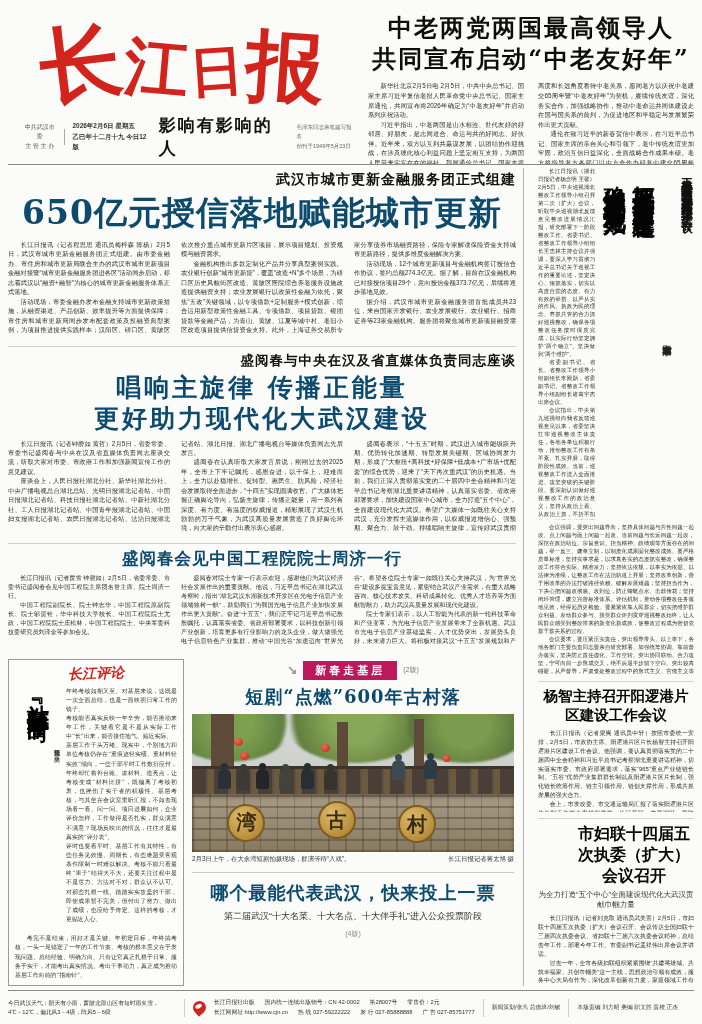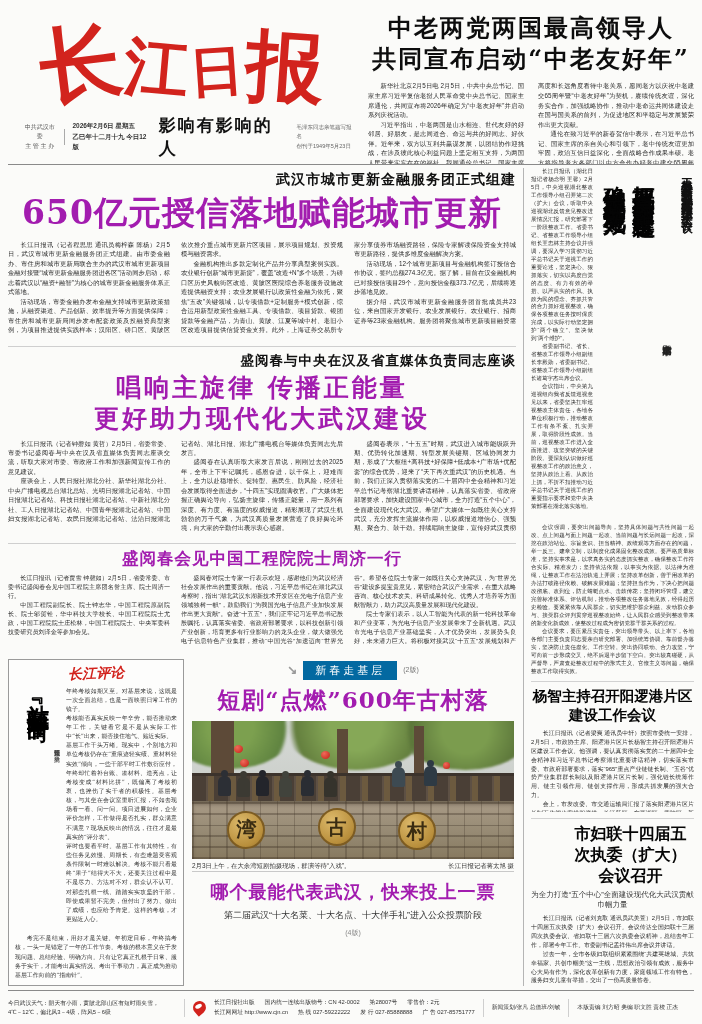--- a/index.html
+++ b/index.html
@@ -27,25 +27,25 @@
 .top-story { flex:1; padding:6px 0 0 12px; display:flex; flex-direction:column; }
 .top-headline { font-family:"DejaVu Serif",serif; font-weight:bold; font-size:24px; line-height:1.3;
   text-align:center; letter-spacing:2px; color:#0d0d0d; }
 .top-body { margin-top:7px; column-count:2; column-gap:14px; font-size:6.3px; line-height:1.52;
   text-align:justify; flex:1; overflow:hidden; color:#2b2b2b; }
 .top-body p, .cols p, .plain p { text-indent:2em; }
 
 
 .main { flex:1; display:flex; overflow:hidden; padding-top:3px; }
 .left-main { width:508px; display:flex; flex-direction:column; }
-.right-rail { flex:1; border-left:1px solid #b5b5b5; margin-left:7px; padding-left:7px;
+.right-rail { flex:1; border-left:1px solid #b5b5b5; margin-left:7px; padding-left:14px;
   display:flex; flex-direction:column; overflow:hidden; }
 
 .kicker { text-align:right; font-size:14px; font-weight:bold; letter-spacing:1px; color:#111; }
-.big-head { text-align:center; font-family:"DejaVu Serif",serif; font-weight:bold; color:#a21caf; }
+.big-head { text-align:center; font-family:"DejaVu Serif",serif; font-weight:bold; color:#0c4a6e; }
 .cols { column-gap:11px; font-size:6.3px; line-height:1.5; text-align:justify; overflow:hidden; color:#2b2b2b; }
 
 .sec-finance { padding-top:3px; }
 .fin-head { font-size:33px; letter-spacing:1px; margin:2px 0 4px; }
 .fin-body { column-count:3; height:100px; }
 
 .sec-media { margin-top:6px; border-top:1px solid #cfcfcf; padding-top:5px; }
 .media-head { font-size:25px; letter-spacing:3px; line-height:1.25; margin:2px 0 4px; }
 .media-body { column-count:3; height:98px; }
 
@@ -61,44 +61,44 @@
 .comment-main { display:flex; flex:1; overflow:hidden; }
 .comment-vert { writing-mode:vertical-rl; text-orientation:upright; display:flex0; width:46px; height:232px; }
 .comment-vhead { font-family:"DejaVu Serif",serif; font-weight:bold; font-size:22px; line-height:1.05; letter-spacing:2px; color:#000; }
 .comment-vbyline { font-size:6px; color:#444; padding-top:58px; margin-left:2px; }
 .comment-body { flex:1; padding-left:5px; font-family:"DejaVu Serif",serif; font-size:5.9px; line-height:1.55; text-align:justify; overflow:hidden; color:#333; }
 .comment-wide { font-family:"DejaVu Serif",serif; font-size:5.9px; line-height:1.55; text-align:justify; overflow:hidden; margin-top:2px; color:#333; }
 
 .middle-col { flex:1; padding:0 2px 0 8px; display:flex; flex-direction:column; overflow:hidden; }
 .badge-row { display:flex; align-items:center; justify-content:center; gap:6px; margin-top:2px; }
 .badge-arrow { color:#9a9a9a; font-size:12px; font-weight:bold; }
-.badge { background:#0369a1; color:#fff; font-size:11px; font-weight:normal; letter-spacing:3px; padding:2px 12px; }
+.badge { background:#be185d; color:#fff; font-size:11px; font-weight:bold; letter-spacing:3px; padding:2px 12px; }
 .badge-page { font-size:7px; color:#777; }
-.drama-head { font-size:23px; letter-spacing:1px; margin:5px 0 5px; }
+.drama-head { font-size:18px; letter-spacing:1px; margin:5px 0 5px; }
 .photo { position:relative; height:138px; overflow:hidden; background:linear-gradient(#d7dad7,#c9cdc8 55%,#b9b4a8); }
 .ph-canopy { position:absolute; border-radius:50%; filter:blur(1px); }
 .ph-trunk { position:absolute; background:#5d4a38; }
 .ph-corridor { position:absolute; left:0; right:0; top:38%; height:20%;
   background:repeating-linear-gradient(90deg,#4a3f36 0 14px,#5d5044 14px 16px,#6c5a3f 16px 22px);
   border-top:3px solid #3c332c; }
 .ph-wall { position:absolute; left:0; right:0; bottom:0; height:42%;
   background:linear-gradient(#a99b87,#948871 60%,#87795f);
   box-shadow:inset 0 3px 4px rgba(40,30,20,.45); }
 .ph-wall::before { content:""; position:absolute; inset:0;
   background:repeating-linear-gradient(0deg,rgba(60,48,36,.35) 0 1.5px,transparent 1.5px 11px),
              repeating-linear-gradient(90deg,rgba(60,48,36,.28) 0 1.5px,transparent 1.5px 17px); }
 .ph-disc { position:absolute; width:38px; height:38px; border-radius:50%;
   background:radial-gradient(circle at 35% 30%,#dcb96b,#b98f3c 70%,#96702a);
   border:2px solid #7d5c22; display:flex; align-items:center; justify-content:center;
   font-family:"DejaVu Serif",serif; font-weight:bold; font-size:20px; color:#3a2c12; }
 .ph-person { position:absolute; width:13px; height:20px; border-radius:6px 6px 2px 2px; }
 .ph-person::before { content:""; position:absolute; top:-6px; left:3px; width:7px; height:7px; border-radius:50%; background:inherit; }
 .ph-lantern { position:absolute; width:9px; height:8px; border-radius:50%; background:radial-gradient(circle at 35% 30%,#f06a5a,#c21f14); }
 .caption-row { display:flex; justify-content:space-between; font-size:6.4px; color:#333; margin-top:3px; }
-.vote-block { border-top:1px solid #c9c9c9; padding-top:8px; text-align:center; }
+.vote-block { margin-top:8px; border-top:1px solid #c9c9c9; padding-top:8px; text-align:center; }
 .vote-head { font-size:18px; letter-spacing:1px; }
 .vote-sub { font-size:9px; color:#333; margin-top:5px; }
 .vote-page { font-size:7px; color:#888; margin-top:6px; }
 
 
 .insp-block { display:flex; height:388px; overflow:hidden; }
 .insp-text { width:62px; font-size:5.5px; line-height:1.45; text-align:justify; overflow:hidden; color:#2d2d2d; }
 .insp-text p { text-indent:2em; }
 .insp-vert { flex:1; writing-mode:vertical-rl; text-orientation:upright; padding-left:2px; }
 .insp-kicker { font-size:11.5px; font-weight:bold; letter-spacing:1.5px; color:#111; margin-left:6px; }

